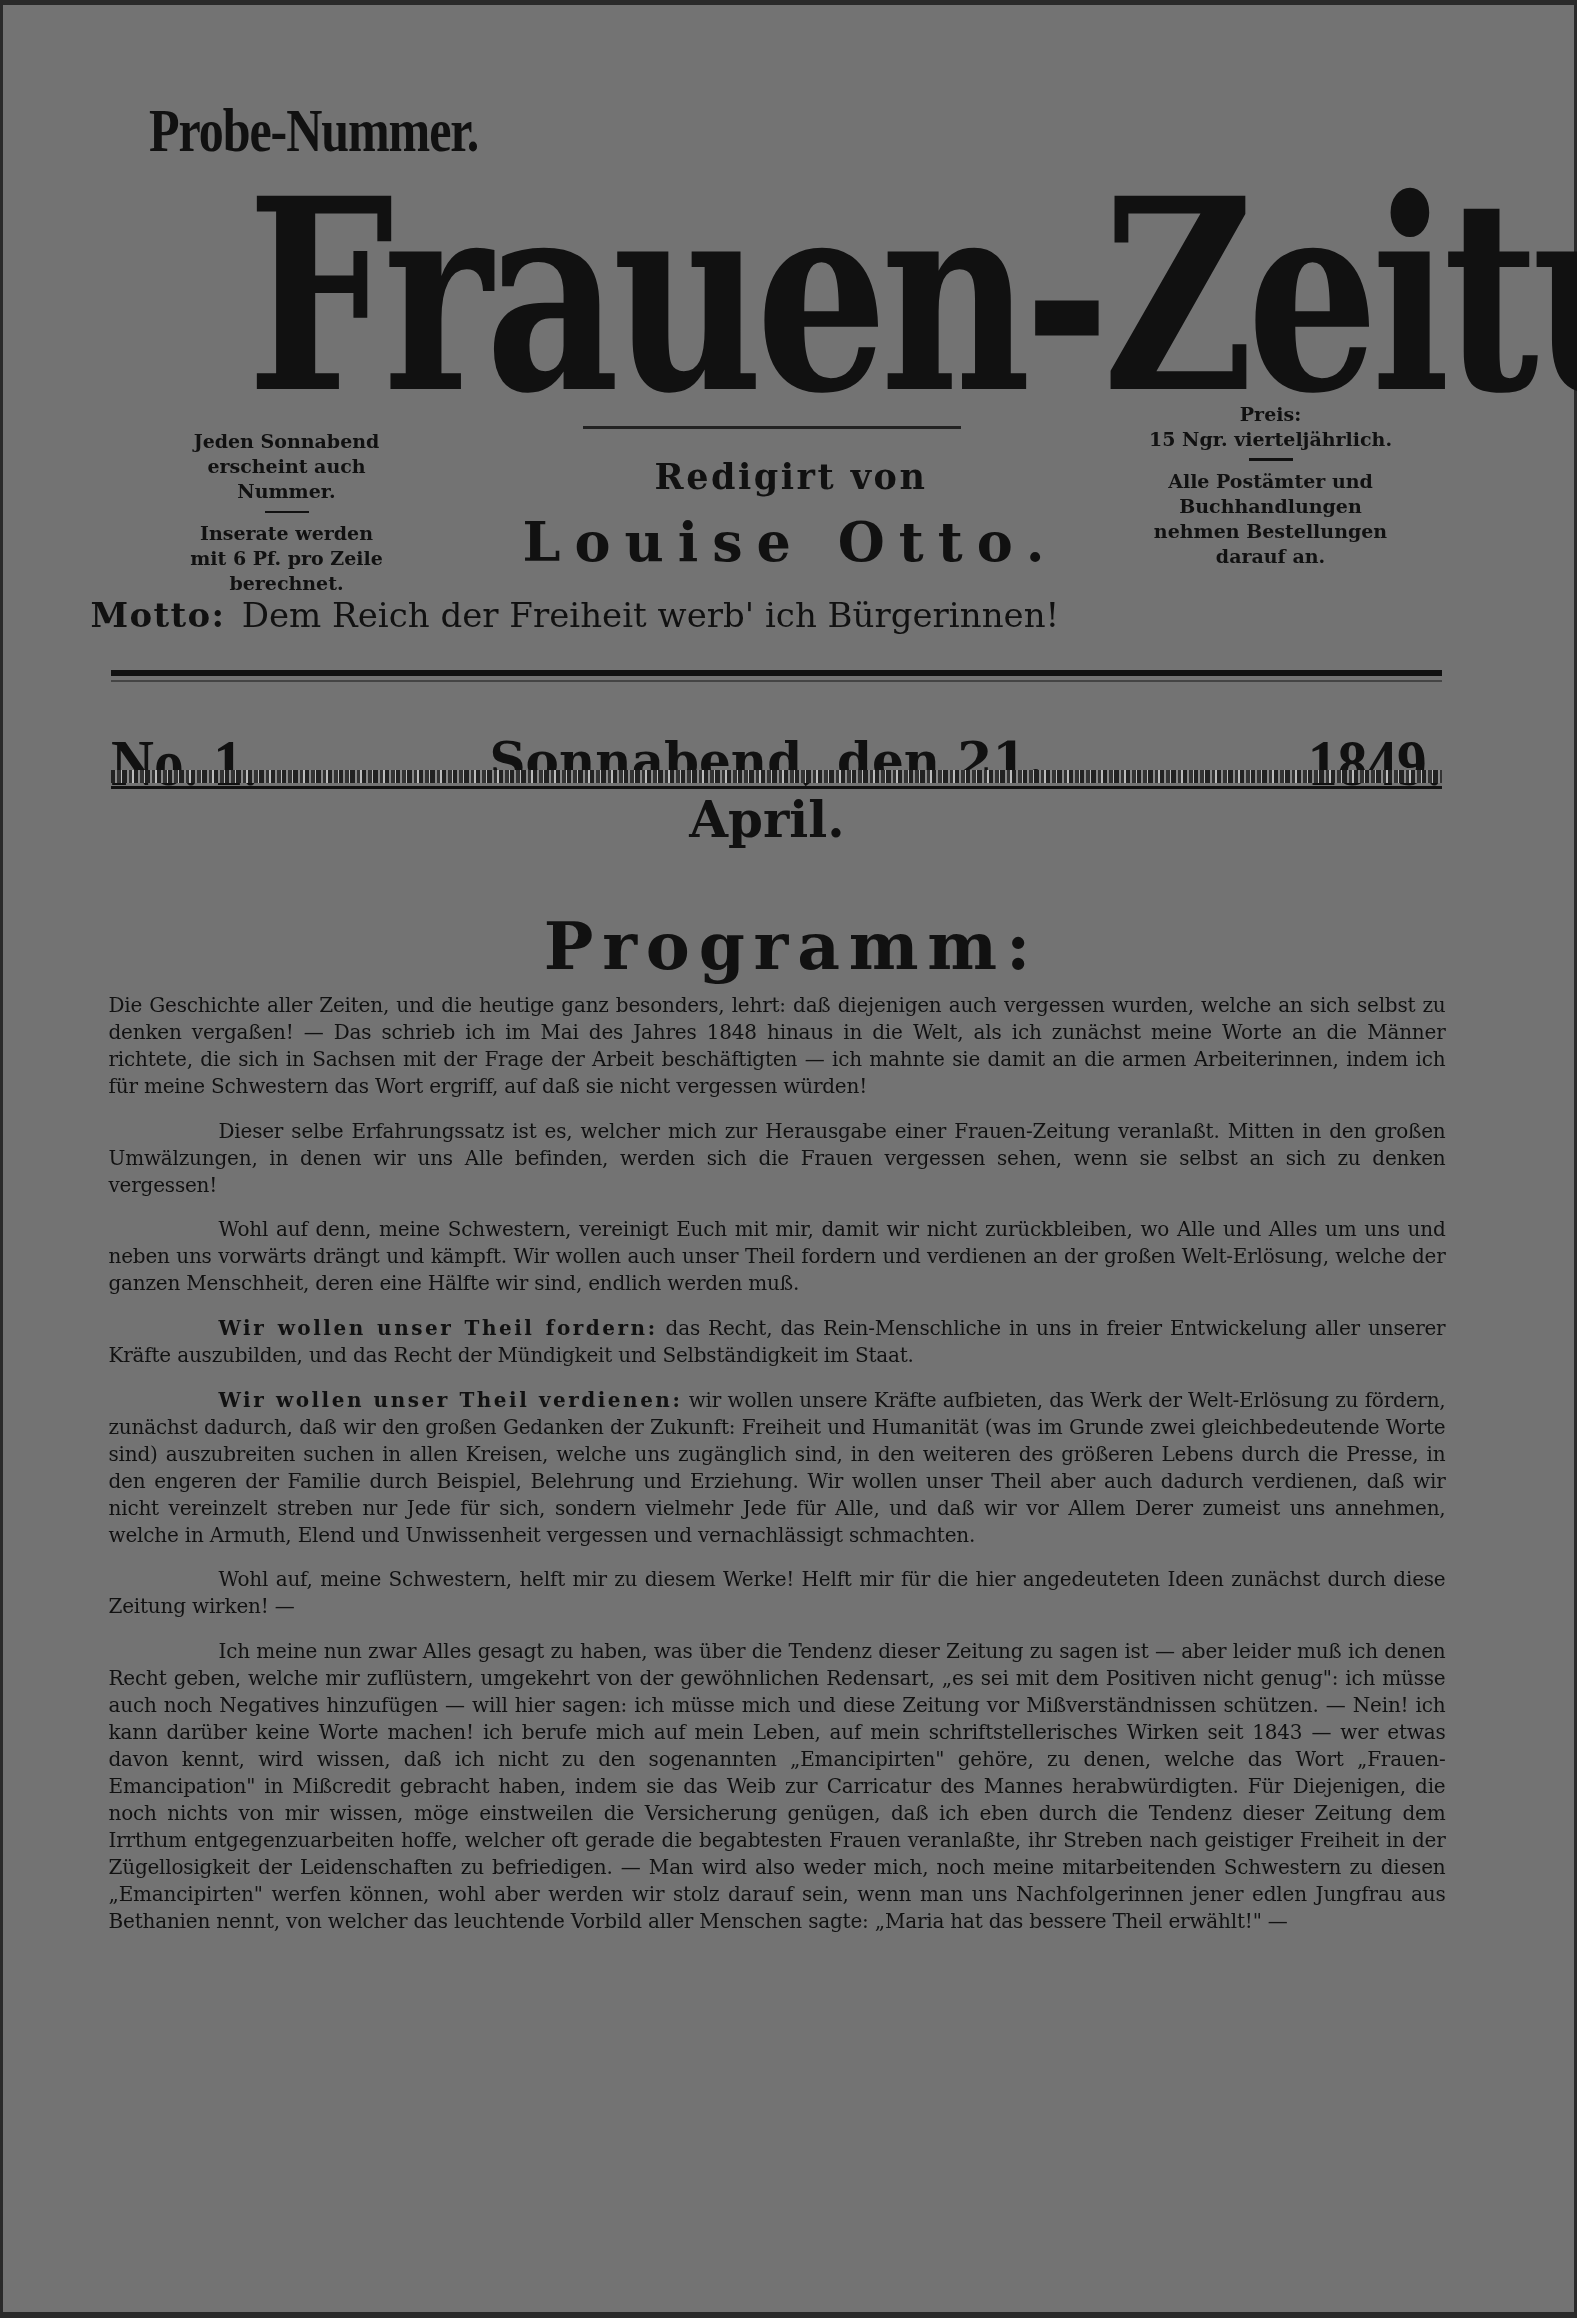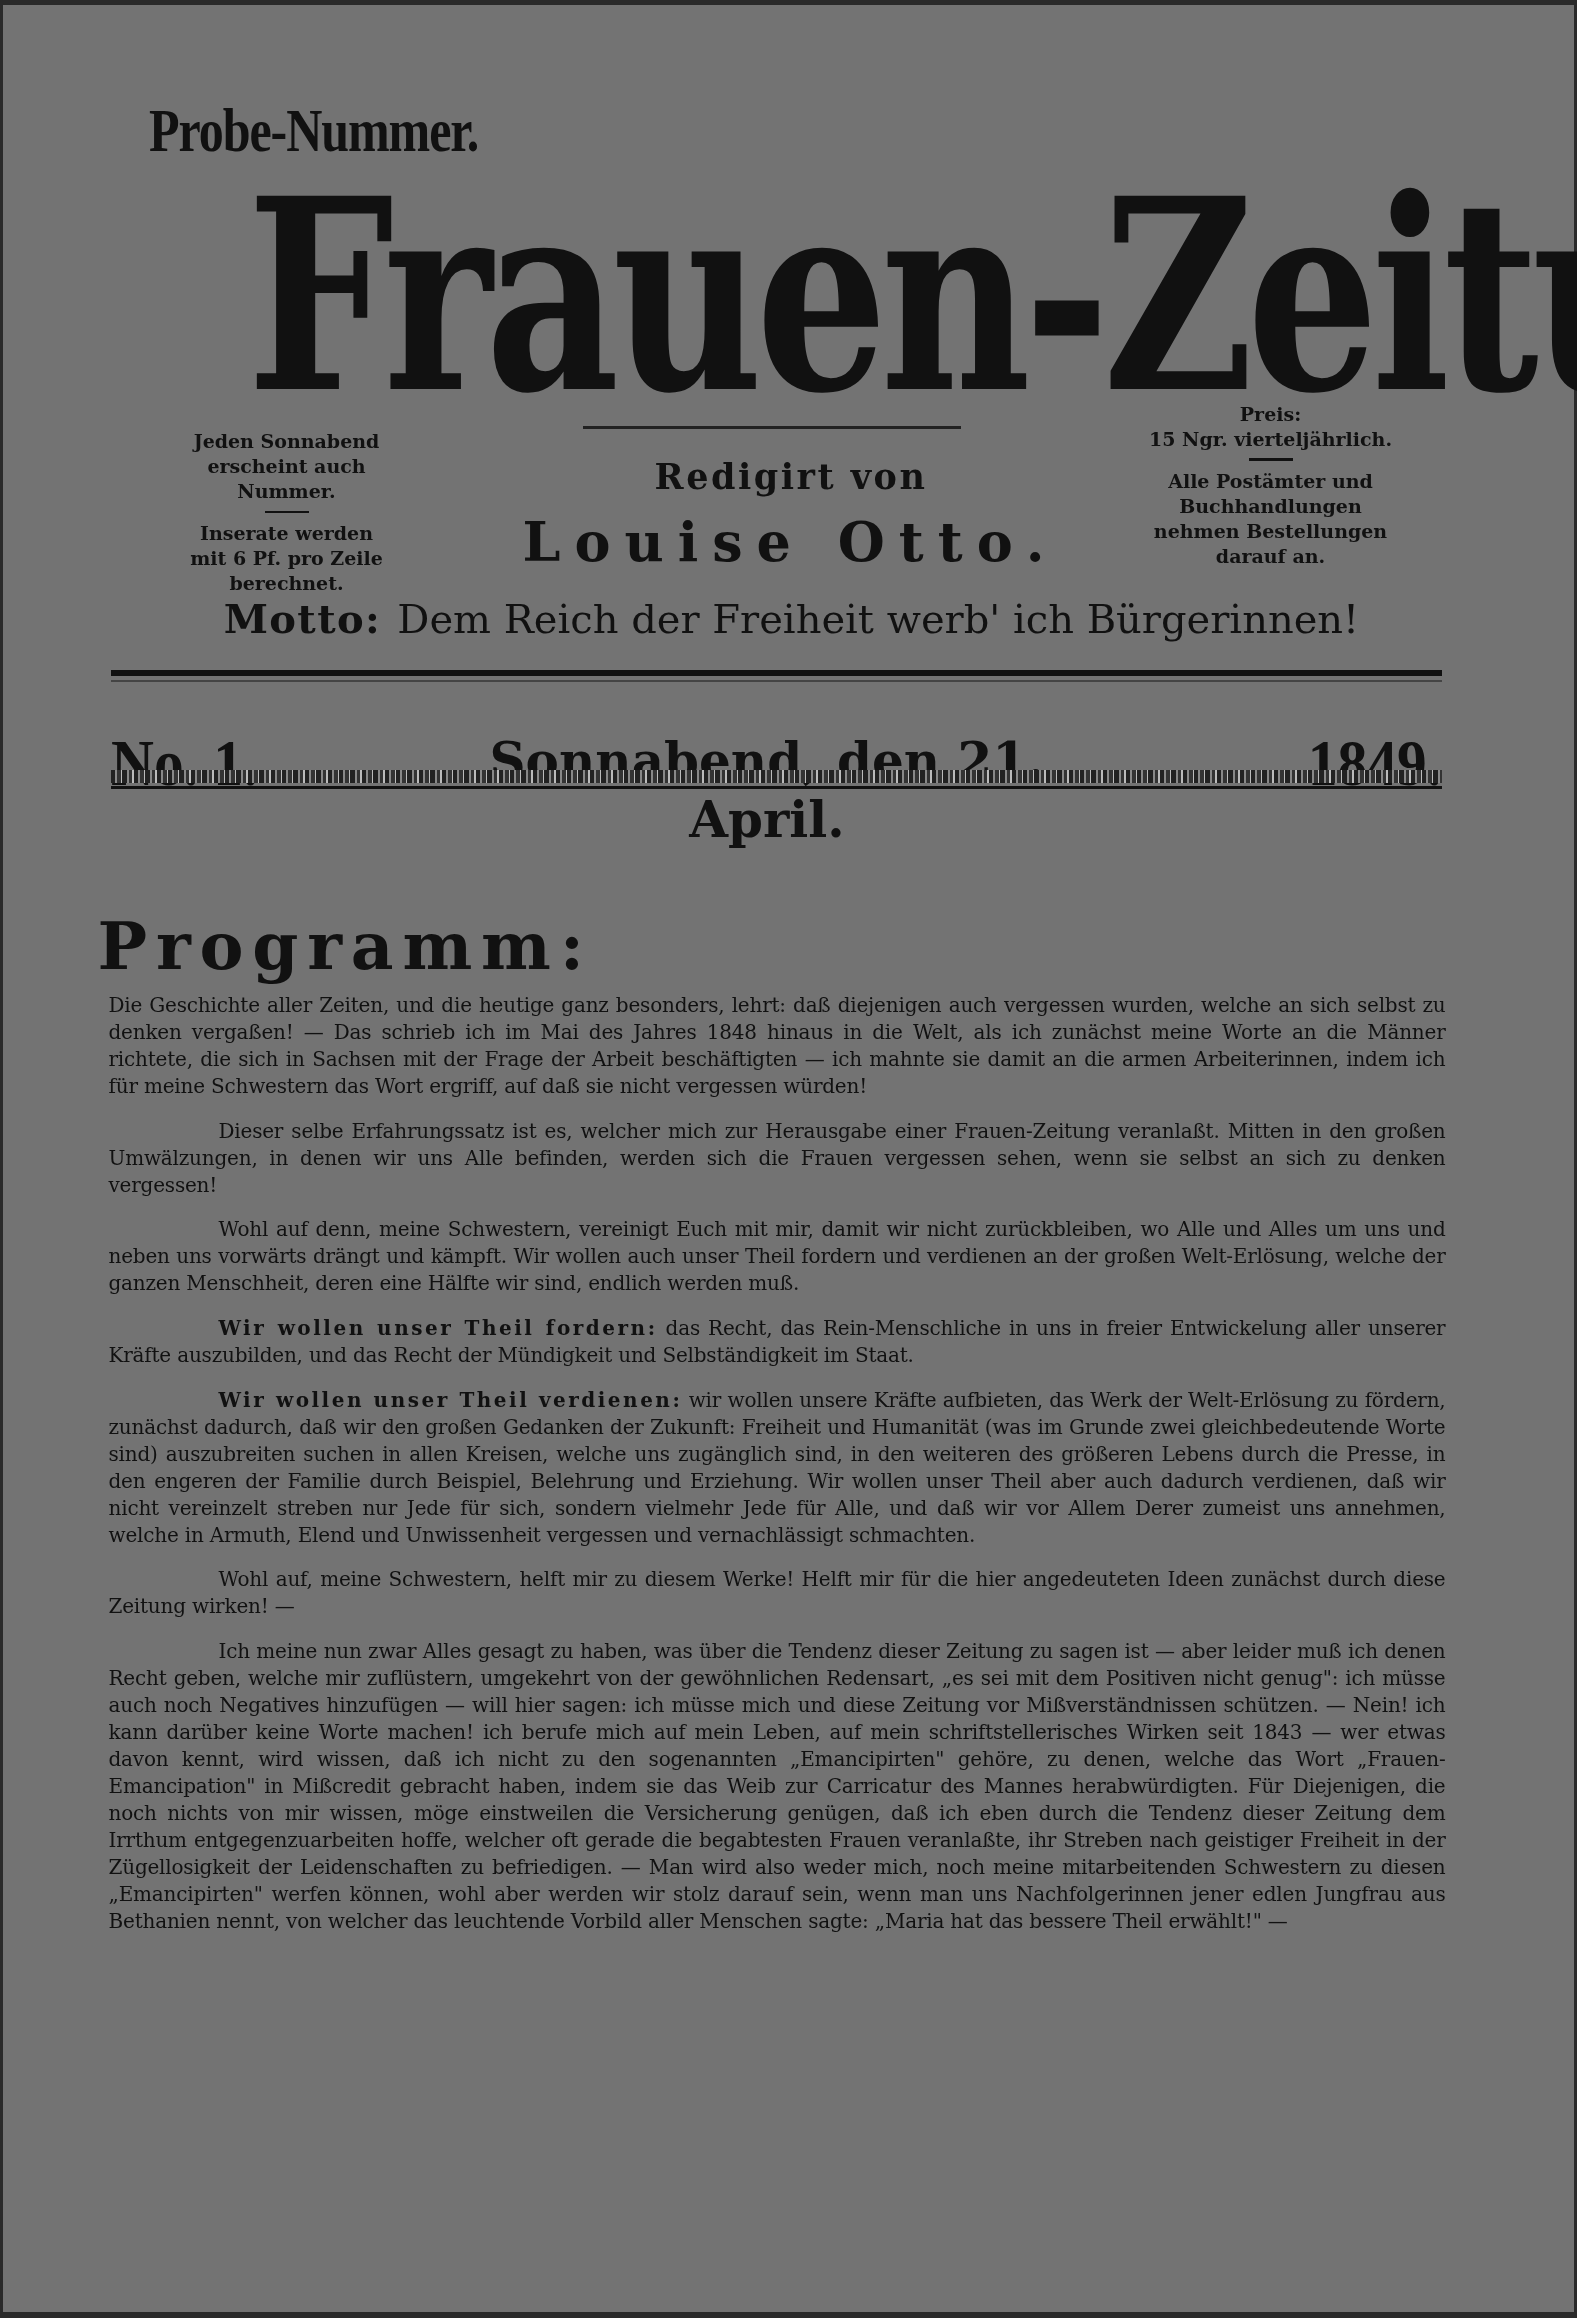--- a/index.html
+++ b/index.html
@@ -11,34 +11,34 @@
   .title{position:absolute;left:95px;top:158px;width:1356px;text-align:center;
          font-family:"DejaVu Serif",serif;font-weight:bold;font-size:265px;line-height:1;
          letter-spacing:-8.8px;transform:scaleX(0.78) scaleY(1.0);transform-origin:center top;white-space:nowrap;}
   .side{position:absolute;text-align:center;font-family:"DejaVu Serif",serif;font-weight:bold;line-height:1.32;}
   .side-left{left:158px;top:424px;width:252px;font-size:19px;}
   .side-right{left:1123px;top:397px;width:290px;font-size:19px;}
   .side .dash{display:block;width:44px;height:2.5px;background:#111;margin:6.3px auto 7.6px;}
   .center-rule{position:absolute;left:580px;top:421px;width:378px;height:2.5px;background:#222;}
   .redigirt{position:absolute;left:536px;top:451px;width:505px;text-align:center;font-weight:bold;font-size:35px;letter-spacing:2.5px;}
   .editor{position:absolute;left:517px;top:505px;width:542px;text-align:center;font-weight:bold;font-size:54px;letter-spacing:14px;}
-  .motto{position:absolute;left:95px;top:590px;width:1388px;text-align:center;font-size:40px;}
+  .motto{position:absolute;left:88px;top:590px;width:1388px;font-size:34px;}
   .motto b{font-weight:bold;margin-right:16.4px;letter-spacing:1.3px;}
   .rule-top{position:absolute;left:108px;top:665px;width:1331px;height:6.3px;background:#111;}
   .rule-top2{position:absolute;left:108px;top:675px;width:1331px;height:1.9px;background:#444;}
   .dateline{position:absolute;left:108px;top:688px;width:1331px;height:76px;margin-top:32px;}
   .dateline .no{position:absolute;left:0;top:0;font-family:"Liberation Serif",serif;font-weight:bold;font-size:66px;
                 transform:scaleX(0.9);transform-origin:left top;}
   .dateline .date{position:absolute;left:341px;top:6.3px;width:631px;text-align:center;font-weight:bold;font-size:50px;}
   .dateline .year{position:absolute;right:0;top:0;font-family:"Liberation Serif",serif;font-weight:bold;font-size:66px;
                   transform:scaleX(0.9);transform-origin:right top;}
   .rule-bottom{position:absolute;left:108px;top:765px;width:1331px;height:12.6px;
                background:repeating-linear-gradient(90deg,#222 0 4.4px,#888 4.4px 6.3px,#333 6.3px 10px,#bbb 10px 11.4px);}
   .rule-bottom2{position:absolute;left:108px;top:781px;width:1331px;height:3.2px;background:#111;}
-  .heading{position:absolute;left:95px;top:902px;width:1388px;text-align:left;font-weight:bold;font-size:66px;letter-spacing:8.8px;}
+  .heading{position:absolute;left:95px;top:902px;width:1388px;text-align:center;font-weight:bold;font-size:66px;letter-spacing:8.8px;}
   .body{position:absolute;left:106px;top:987px;width:1337px;font-family:"DejaVu Serif",serif;font-size:20px;line-height:27px;
         text-align:justify;letter-spacing:-0.2px;}
   .body p{margin:0 0 17.7px 0;text-indent:110px;}
   .body p.first{text-indent:0;}
   .body p .sp{letter-spacing:2.5px;font-weight:bold;}
 </style>
 </head>
 <body>
 
 <div class="page">

